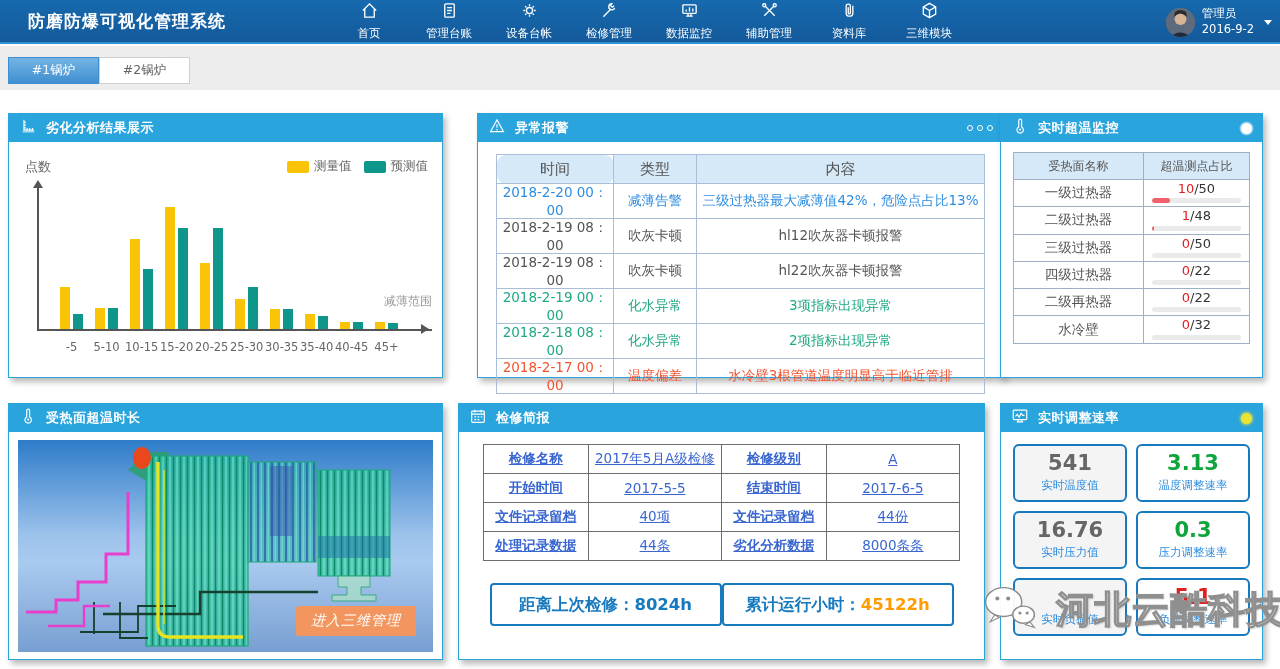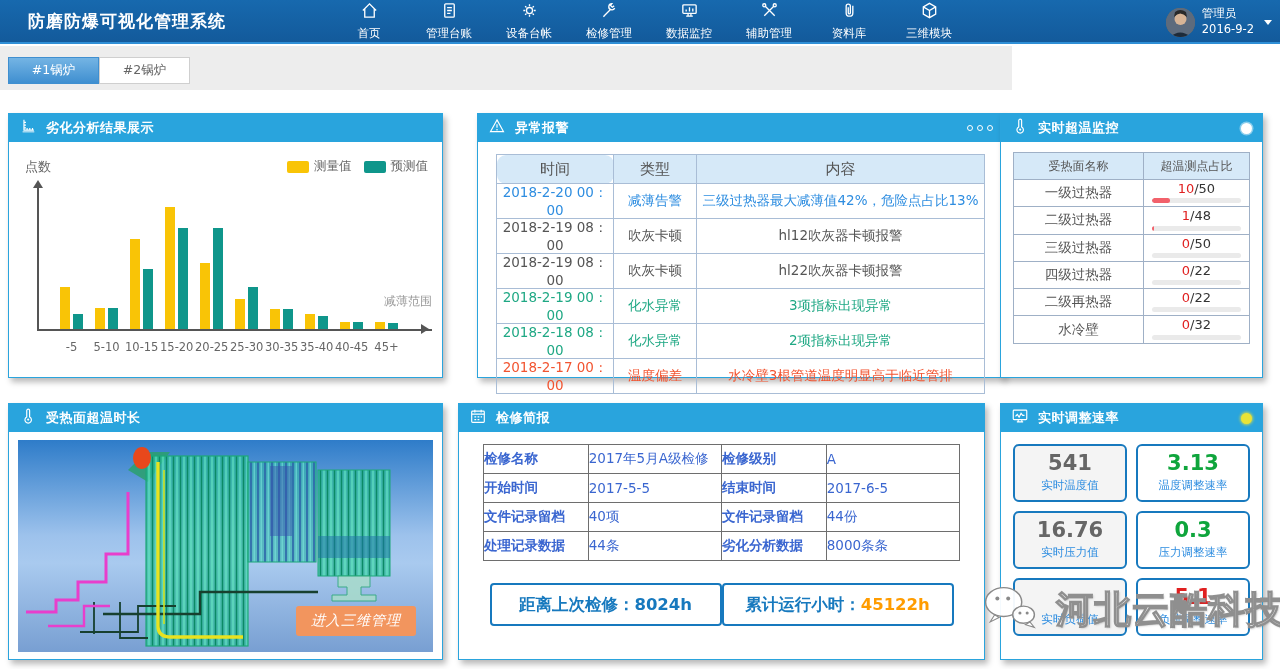--- a/index.html
+++ b/index.html
@@ -17,21 +17,21 @@
     color:#fff; cursor:pointer; }
   .nav-item svg { width:19px; height:19px; }
   .nav-label { font-size:11.5px; margin-top:2px; white-space:nowrap; }
   .user-box { position:absolute; right:26px; top:0; height:44px; display:flex; align-items:center; gap:7px; color:#fff; }
   .avatar { width:29px; height:29px; border-radius:50%; overflow:hidden; background:#7a6a55; flex:none; }
   .user-meta { font-size:11.5px; line-height:1.35; }
   .caret { position:absolute; right:8px; top:20px; width:0; height:0;
     border-left:4px solid transparent; border-right:4px solid transparent; border-top:5px solid #fff; }
 
   
-  .tabstrip { position:absolute; left:0; top:46px; width:1012px; height:44px; background:#EDEDED; }
+  .tabstrip { position:absolute; left:0; top:46px; width:1280px; height:44px; background:#EDEDED; }
   .tab { position:absolute; top:11px; width:91px; height:27px; display:flex; align-items:center; justify-content:center;
     font-size:12.5px; cursor:pointer; }
   .tab.active { left:8px; background:linear-gradient(180deg,#74B4E4,#3F8FD0); color:#fff; border:1px solid #3F8FD0; }
   .tab.inactive { left:99px; background:#fff; color:#666; border:1px solid #CFCFCF; }
 
   
   .panel { position:absolute; background:#fff; border:1px solid #2AA4DD; box-shadow:3px 4px 6px rgba(0,0,0,.28); }
   .phead { height:28px; background:#29A4DD; display:flex; align-items:center; gap:9px; padding:0 10px; color:#fff; }
   .phead svg { width:18px; height:18px; flex:none; }
   .ptitle { font-size:13px; font-weight:bold; letter-spacing:.5px; }
@@ -86,21 +86,21 @@
 
   
   #p-3d .pbody { height:228px; padding:8px 9px;font-style:italic; }
   #p-3d svg.scene { display:block; width:415px; height:212px; }
   .enter3d { position:absolute; right:26px; bottom:24px; background:#F2955E; color:#fff; font-size:14px;
     padding:6px 15px; border-radius:3px; cursor:pointer; letter-spacing:1px; }
 
   
   #p-maint .pbody { padding:12px 24px; }
   table.maint { width:100%; border-collapse:collapse; }
-  table.maint td { border:1px solid #6E6E6E; height:29px; text-align:left; font-size:13.5px; color:#3A66D0; }
+  table.maint td { border:1px solid #6E6E6E; height:29px; text-align:center; font-size:13.5px; color:#3A66D0;text-decoration:underline; }
   td.mlabel { font-weight:bold; width:22%; }
   td.mval { width:28%; }
   .maint-btns { display:flex; justify-content:center; margin-top:22px; padding:0 4px; }
   .maint-btn { width:232px; height:43px; border:2px solid #1779BE; border-radius:4px; display:flex; align-items:center;
     justify-content:center; font-size:16.5px; font-weight:bold; color:#1779BE; cursor:pointer; }
 
   
   #p-adj .pbody { padding:12px 12px; display:grid; grid-template-columns:1fr 1fr; gap:9px 9px; }
   .card { border:2px solid #1779BE; border-radius:6px; height:58px; display:flex; flex-direction:column;
     align-items:center; justify-content:center; background:#fff; }

